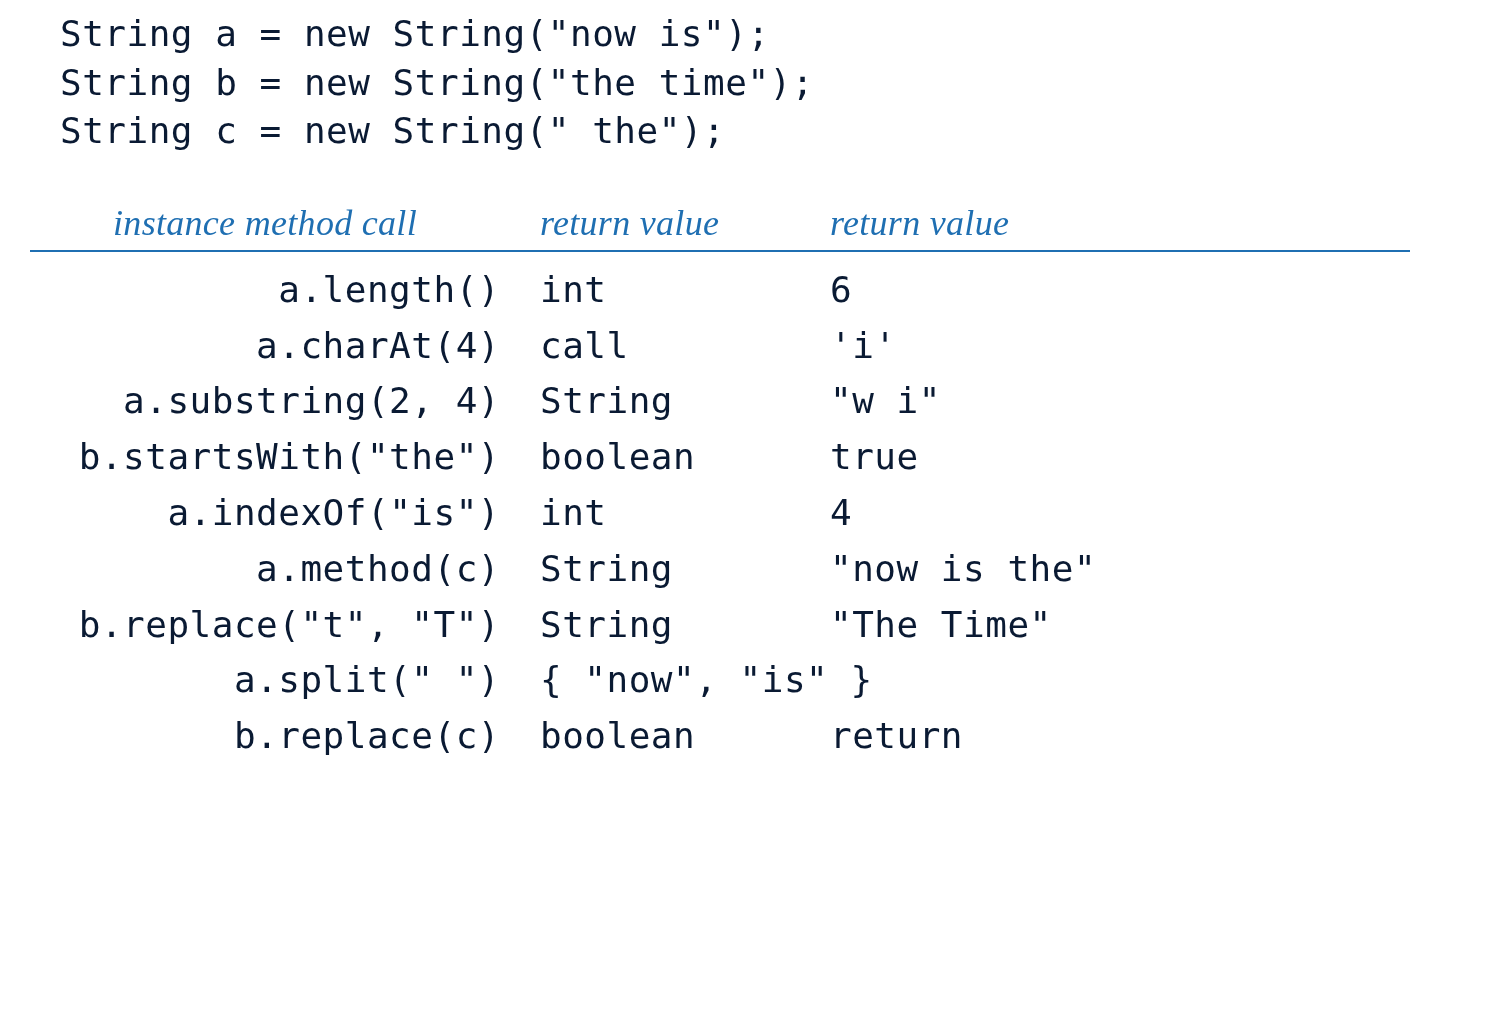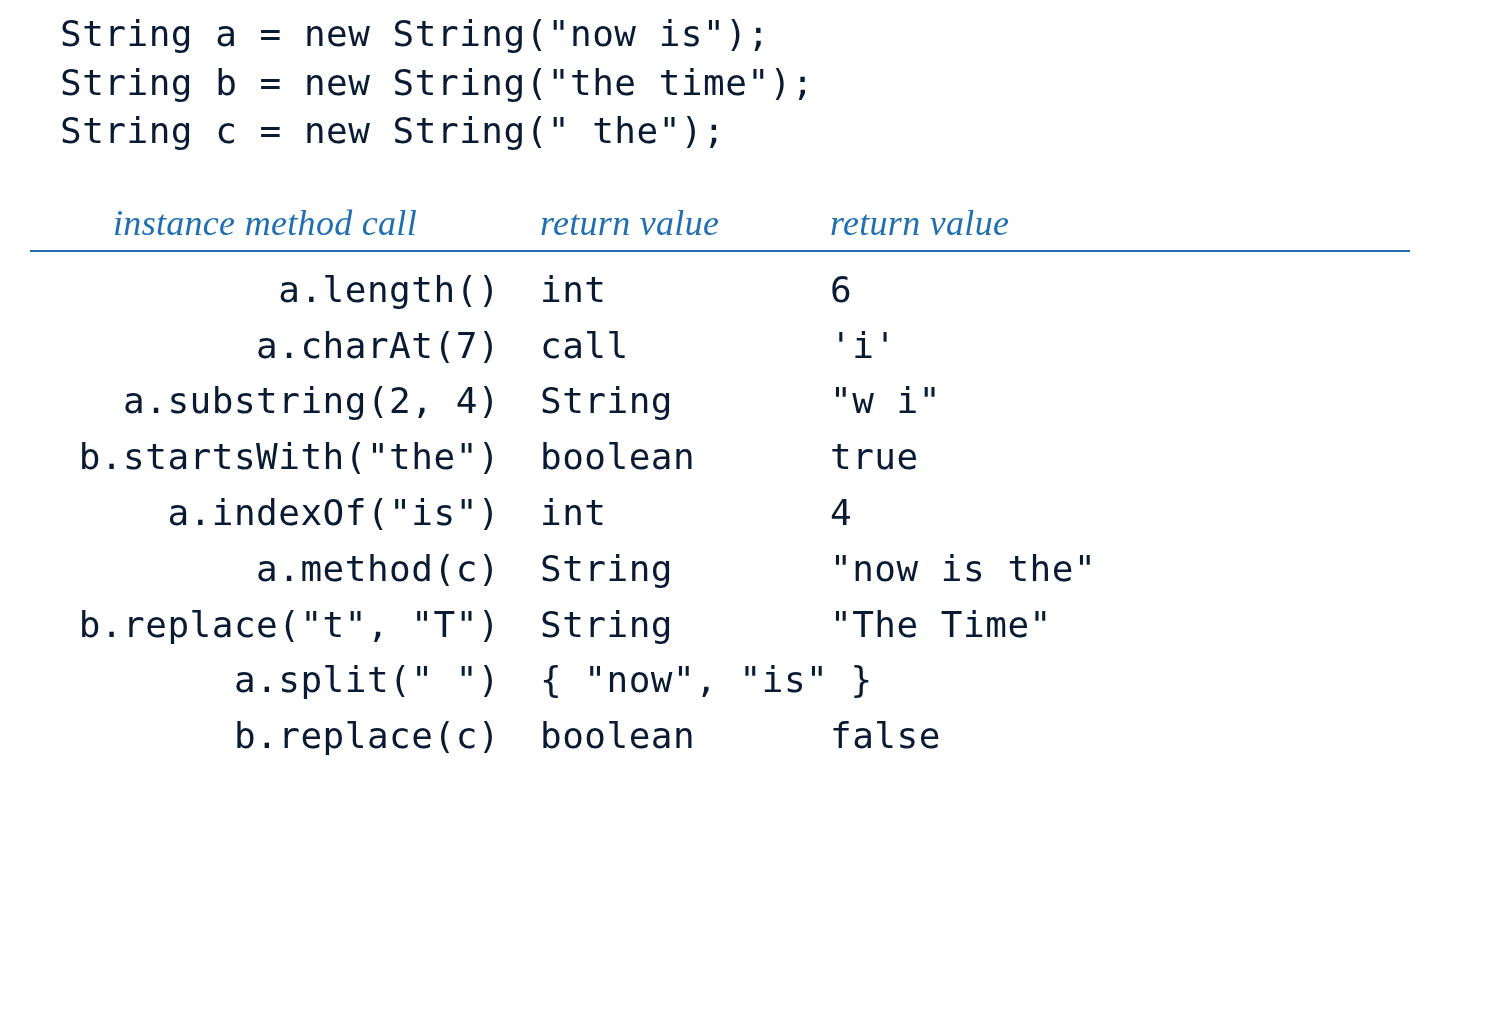--- a/index.html
+++ b/index.html
@@ -81,21 +81,21 @@
       <div class="head-cell col3">return value</div>
     </div>
     <hr class="rule">
 
     <div class="data-row">
       <div class="data-cell col1">a.length()</div>
       <div class="data-cell col2">int</div>
       <div class="data-cell col3">6</div>
     </div>
     <div class="data-row">
-      <div class="data-cell col1">a.charAt(7)</div>
+      <div class="data-cell col1">a.charAt(4)</div>
       <div class="data-cell col2">call</div>
       <div class="data-cell col3">'i'</div>
     </div>
     <div class="data-row">
       <div class="data-cell col1">a.substring(2, 4)</div>
       <div class="data-cell col2">String</div>
       <div class="data-cell col3">"w i"</div>
     </div>
     <div class="data-row">
       <div class="data-cell col1">b.startsWith("the")</div>
@@ -117,17 +117,17 @@
       <div class="data-cell col2">String</div>
       <div class="data-cell col3">"The Time"</div>
     </div>
     <div class="data-row">
       <div class="data-cell col1">a.split(" ")</div>
       <div class="data-cell col3">{ "now", "is" }</div>
     </div>
     <div class="data-row">
       <div class="data-cell col1">b.replace(c)</div>
       <div class="data-cell col2">boolean</div>
-      <div class="data-cell col3">false</div>
+      <div class="data-cell col3">return</div>
     </div>
 
   </div>
 </div>
 
 </body></html>

